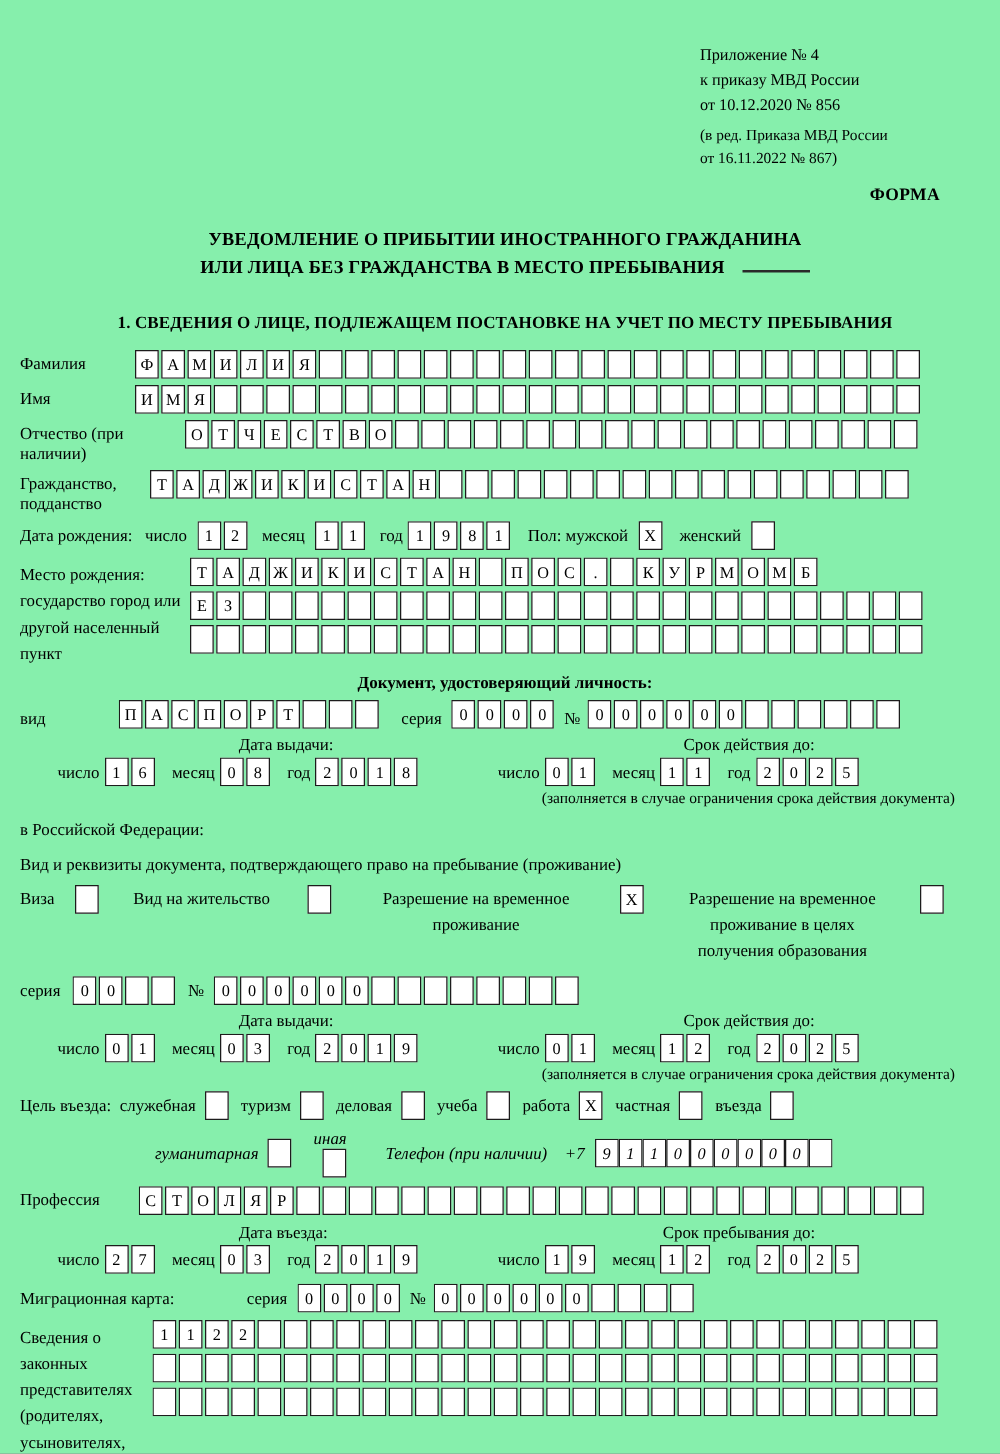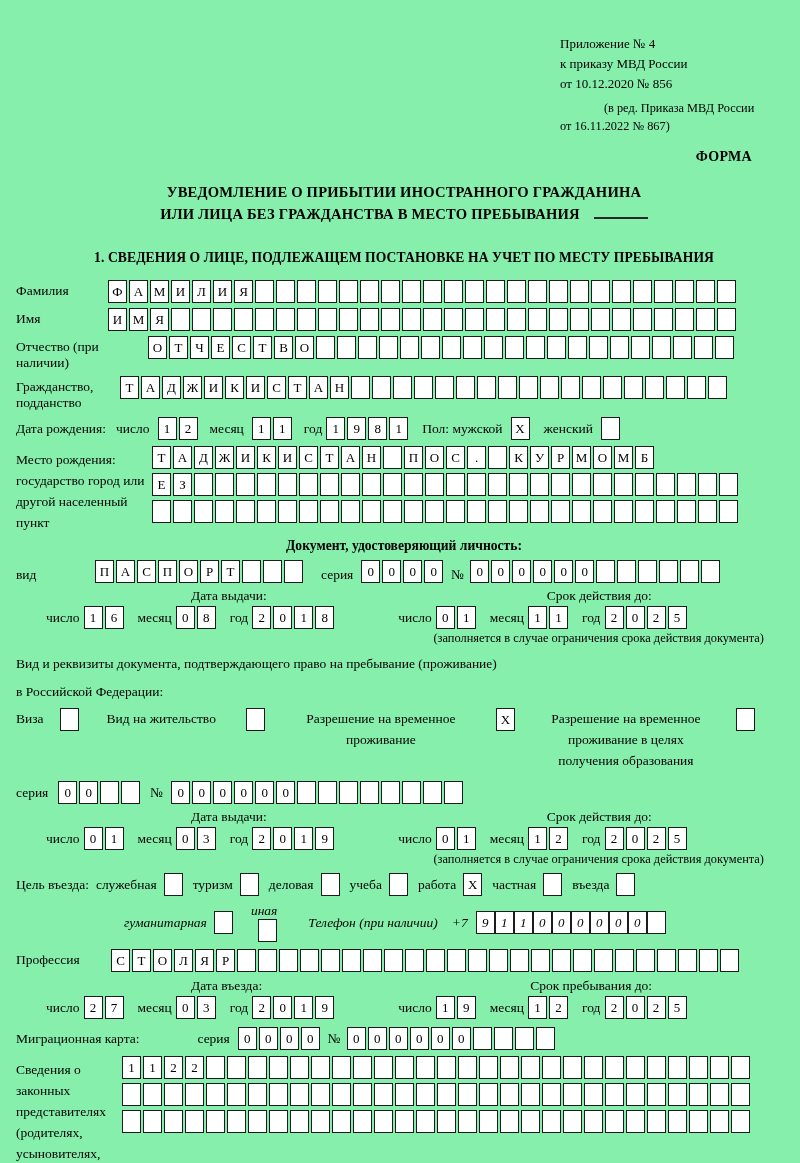--- a/index.html
+++ b/index.html
@@ -5,21 +5,21 @@
   * { box-sizing: border-box; }
   html,body { margin:0; padding:0; background:#888; }
   .page {
     width:800px; height:1163px; margin:0 auto; background:#86efac; color:#000;
     font-family:"Liberation Serif","DejaVu Serif",serif; font-size:13.5px;
     padding:34px 8px 0 16px; overflow:hidden; position:relative;
   }
   
   .hdr-note { margin-left:544px; line-height:20px; font-size:13px; }
   .hdr-note .edition { font-size:12.3px; line-height:18px; }
-  .hdr-note .edition.first { margin-top:5px;margin-left:44px; }
+  .hdr-note .edition.first { margin-top:5px; }
   .forma { text-align:right; padding-right:40px; font-weight:bold; font-size:14px; margin-top:14px; letter-spacing:0.3px; }
   
   .title { text-align:center; font-weight:bold; font-size:14.6px; line-height:22px; margin-top:16px; letter-spacing:0.2px; }
   .t-underline { display:inline-block; width:54px; border-bottom:2px solid #2a2a2a; margin-left:14px; height:14px; }
   .sec-head { text-align:center; font-weight:bold; font-size:13.6px; margin-top:25px; margin-bottom:14px; letter-spacing:0.1px; }
   
   .row { display:flex; align-items:flex-start; flex-wrap:nowrap; margin-bottom:5px; }
   .lbl { flex:none; padding-top:3px; }
   .w92 { width:92px; } .w135 { width:136px; } .w104 { width:104px; } .w79 { width:79px; } .w95 { width:95px; }
   .cells { display:flex; flex-wrap:nowrap; overflow:hidden; flex:none; }
@@ -426,22 +426,22 @@
       <span class="cells">
           <span class="cell">2</span>
           <span class="cell">0</span>
           <span class="cell">2</span>
           <span class="cell">5</span>
         </span>
     </span>
   </div>
   <div class="note">(заполняется в случае ограничения срока действия документа)</div>
 
+  <div class="intro">в Российской Федерации:</div>
   <div class="intro">Вид и реквизиты документа, подтверждающего право на пребывание (проживание)</div>
-  <div class="intro">в Российской Федерации:</div>
 
   <div class="opts">
     <div class="opt">
       <span class="olbl">Виза</span>
       <span class="cell cbox" style="margin-left:4px;"></span>
     </div>
     <div class="opt o2">
       <span class="olbl">Вид на жительство</span>
       <span class="cell cbox" style="margin-left:18px;"></span>
     </div>

